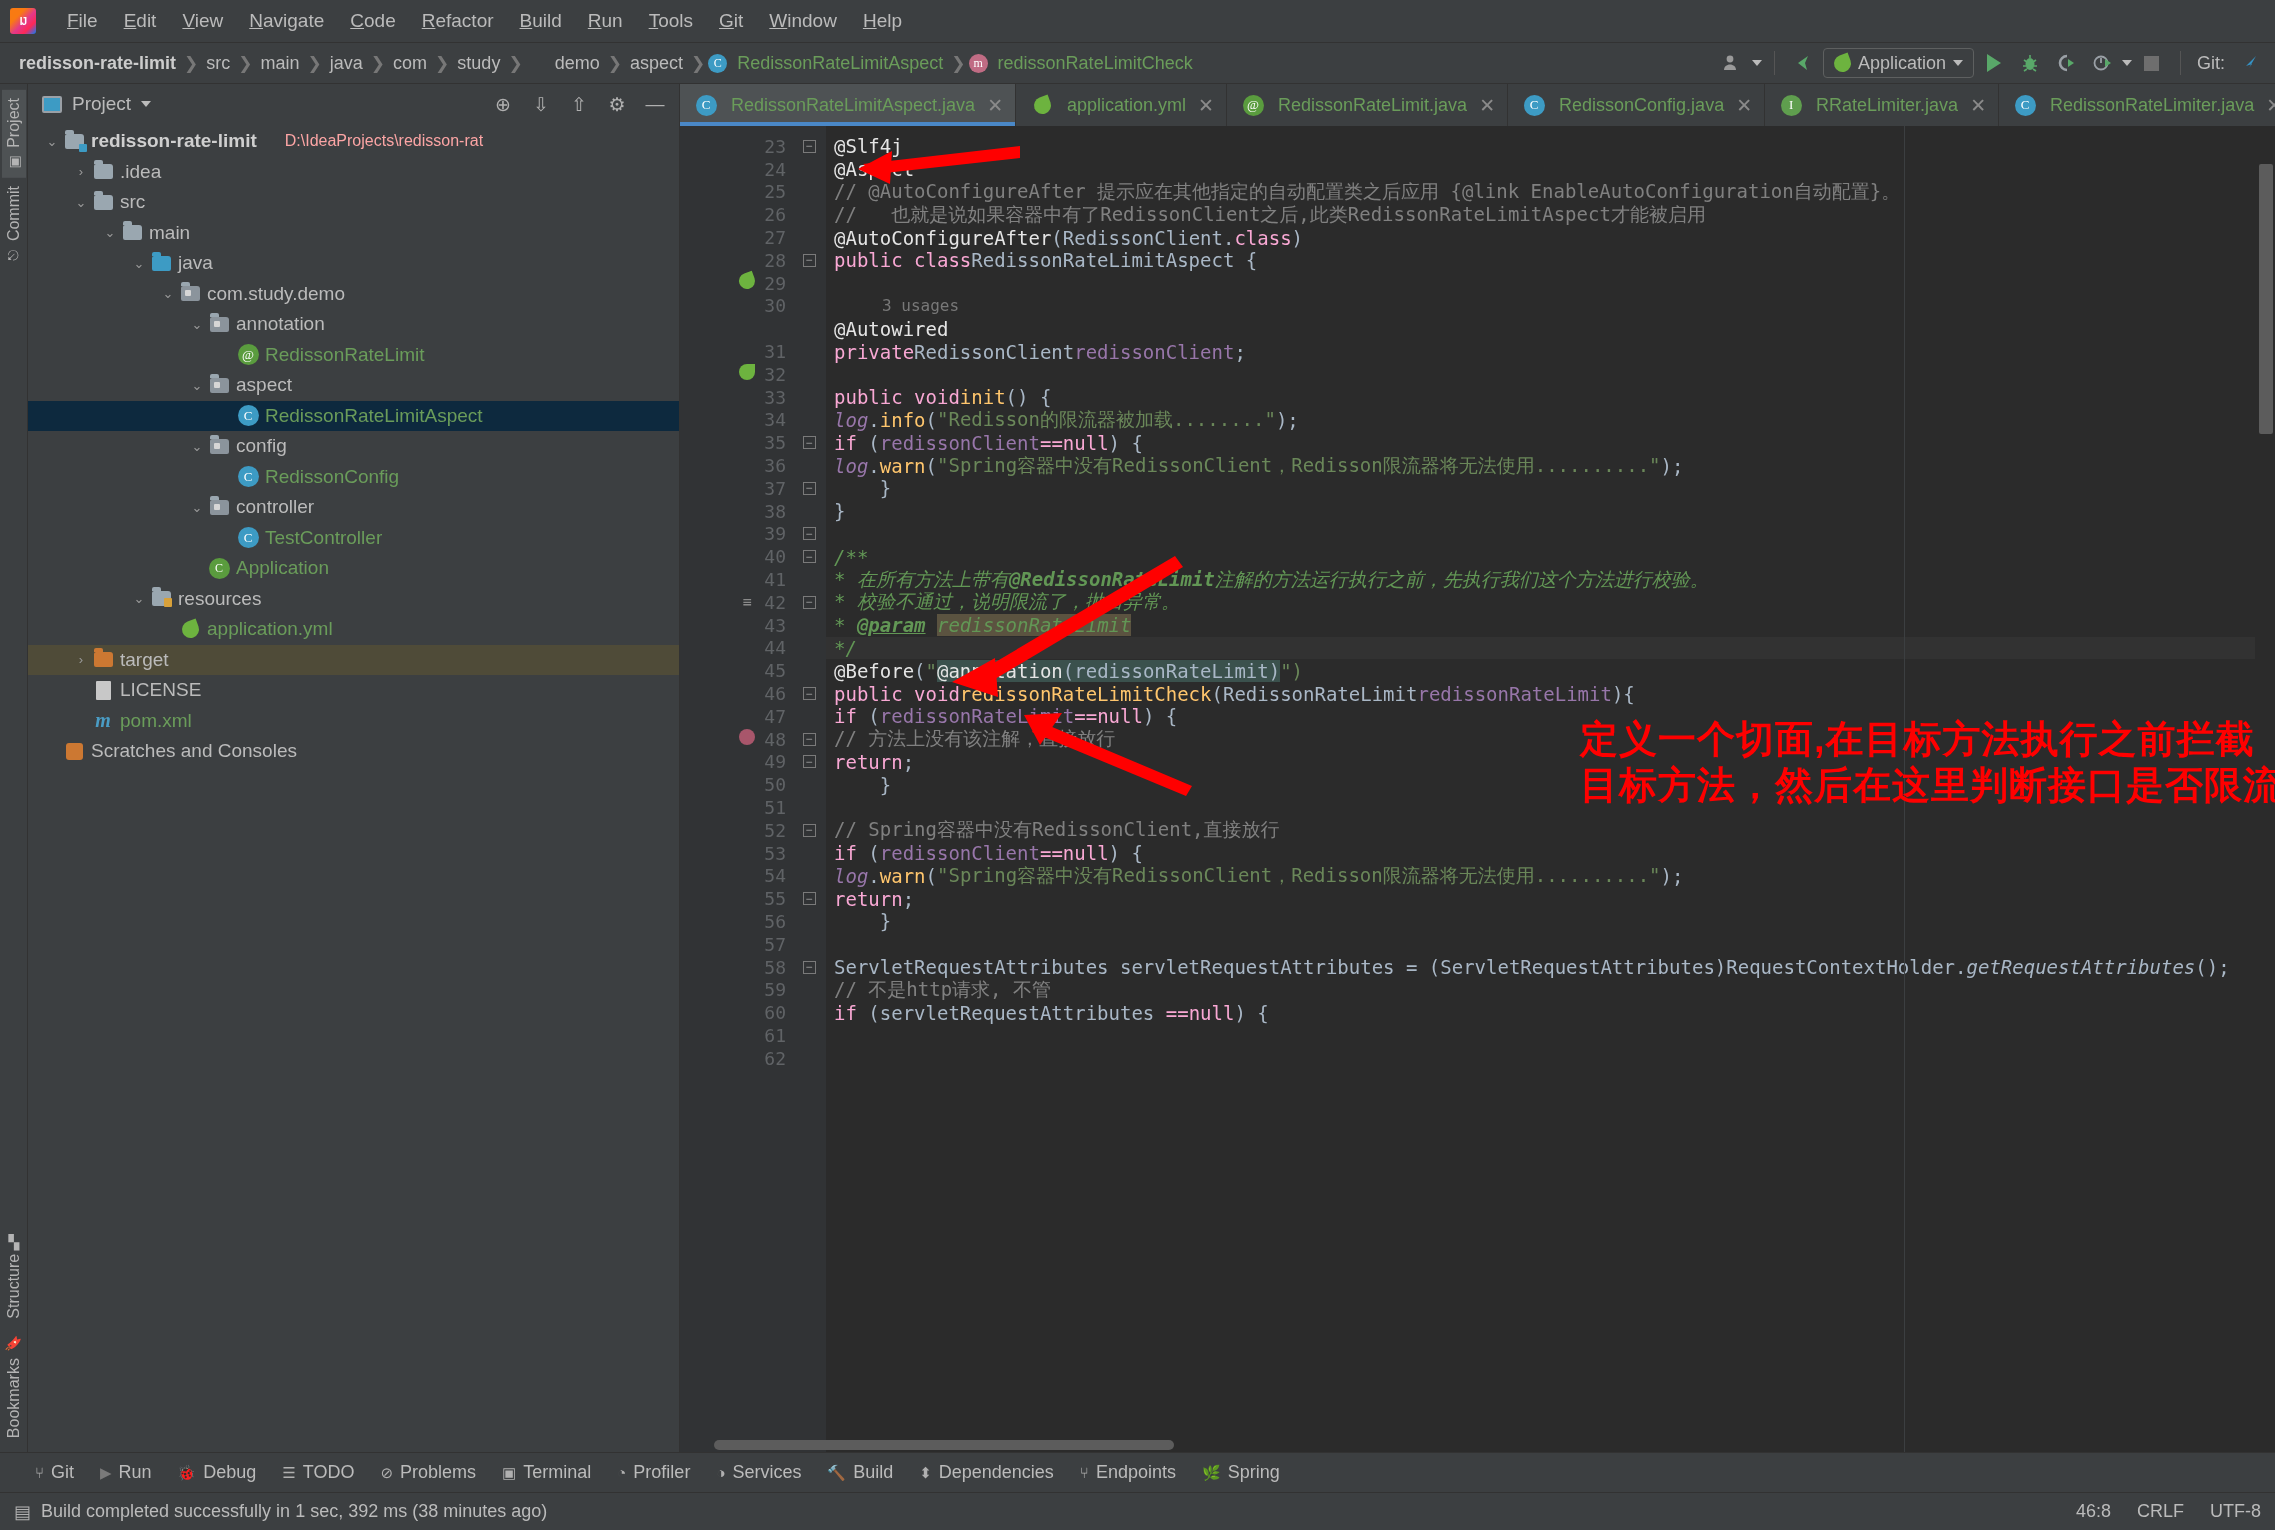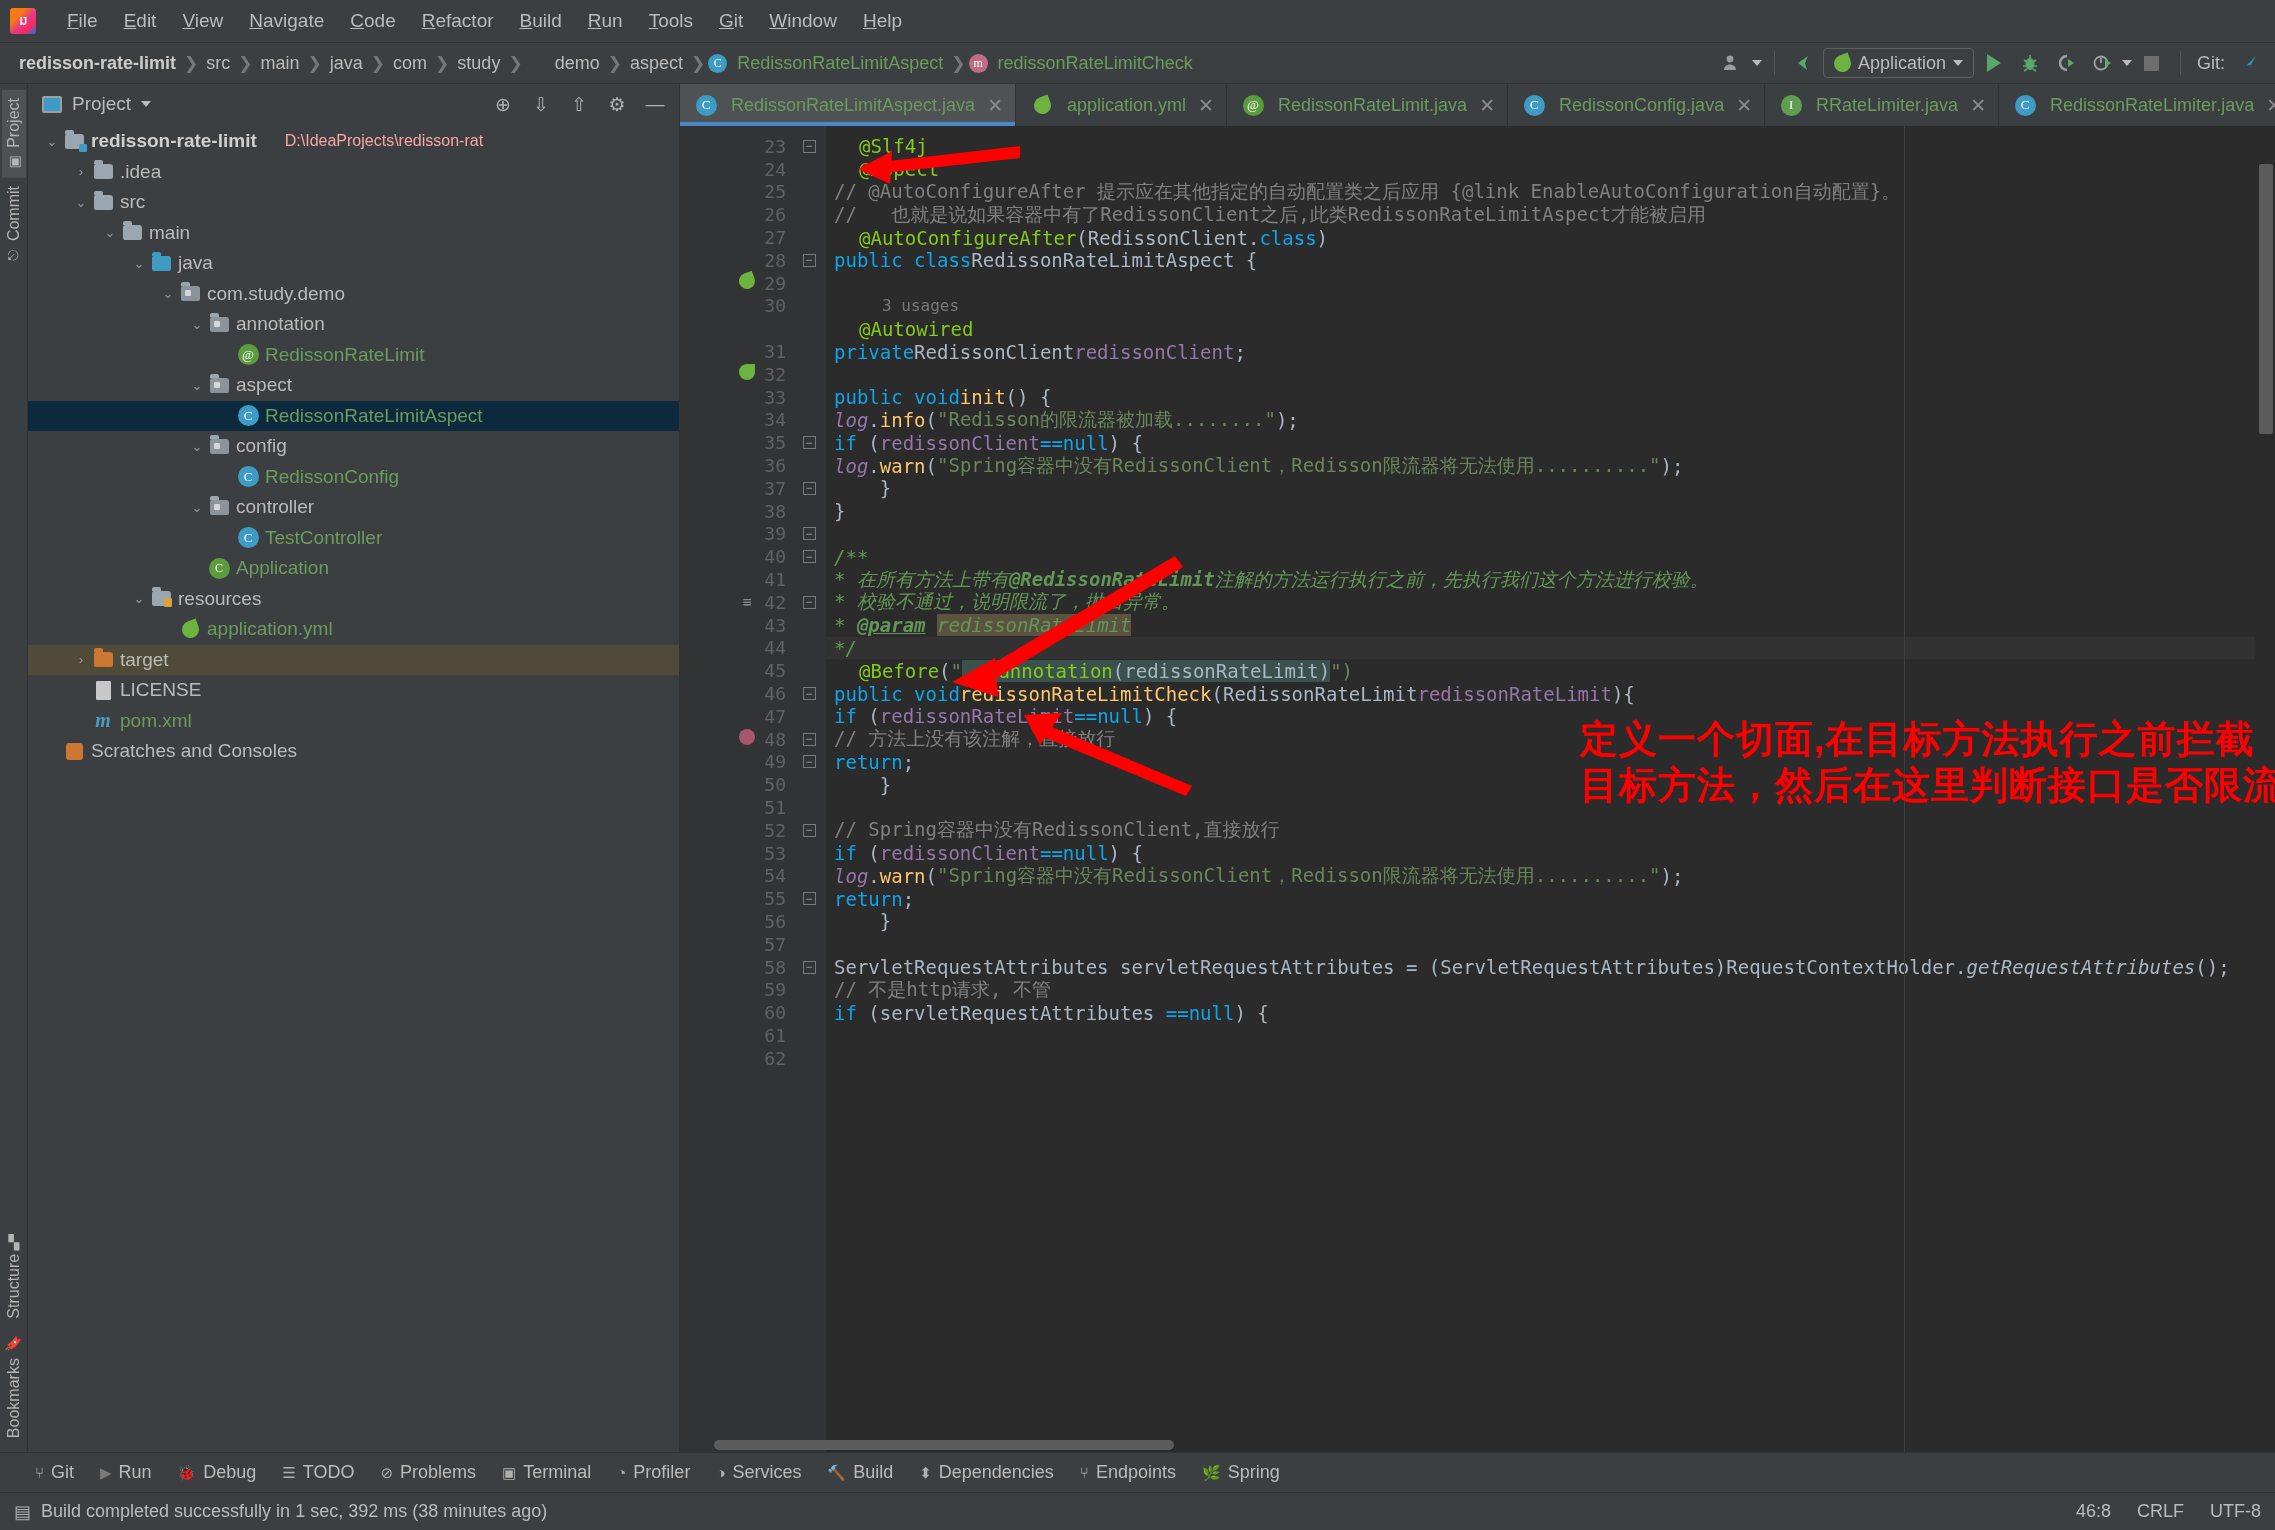--- a/index.html
+++ b/index.html
@@ -190,22 +190,22 @@
     width: 34px; flex: 0 0 34px; background: #313335; position: relative; padding-top: 9px;
   }
   .fline { height: 22.8px; display:flex; align-items:center; justify-content:center; color:#9a9a9a; font-size:13px; }
   .fbox { width: 13px; height: 13px; border: 1px solid #7a7a7a; display:flex;align-items:center;justify-content:center;line-height:1; font-size: 12px; color:#9a9a9a;}
 
   .cline {
     height: 22.8px; white-space: pre; font-family: "DejaVu Sans Mono", monospace;
     font-size: 19px; color: #a9b7c6; padding-left: 8px; display: flex; align-items: center;
   }
   .cline.cur { background: #323232; }
-  .kw { color: #0ea5e9; }
-  .ann { color: #84cc16; margin-left: 25px; }
+  .kw { color: #f9a8d4; }
+  .ann { color: #e5e5e5; }
   .str { color: #6a8759; }
   .cmt { color: #808080; }
   .doc { color: #629755; font-style: italic; }
   .fld { color: #9876aa; }
   .mth { color: #ffc66d; }
   .typ { color: #a9b7c6; }
   .stc { color: #a9b7c6; font-style: italic; }
   .hl-param { background: #5b5340; }
   .hl-green { background: #3b514d; }
   .usages { color: #787878; font-size: 16px; font-family:"DejaVu Sans Mono",monospace; padding-left: 56px; height: 22.8px; display:flex; align-items:center;}

